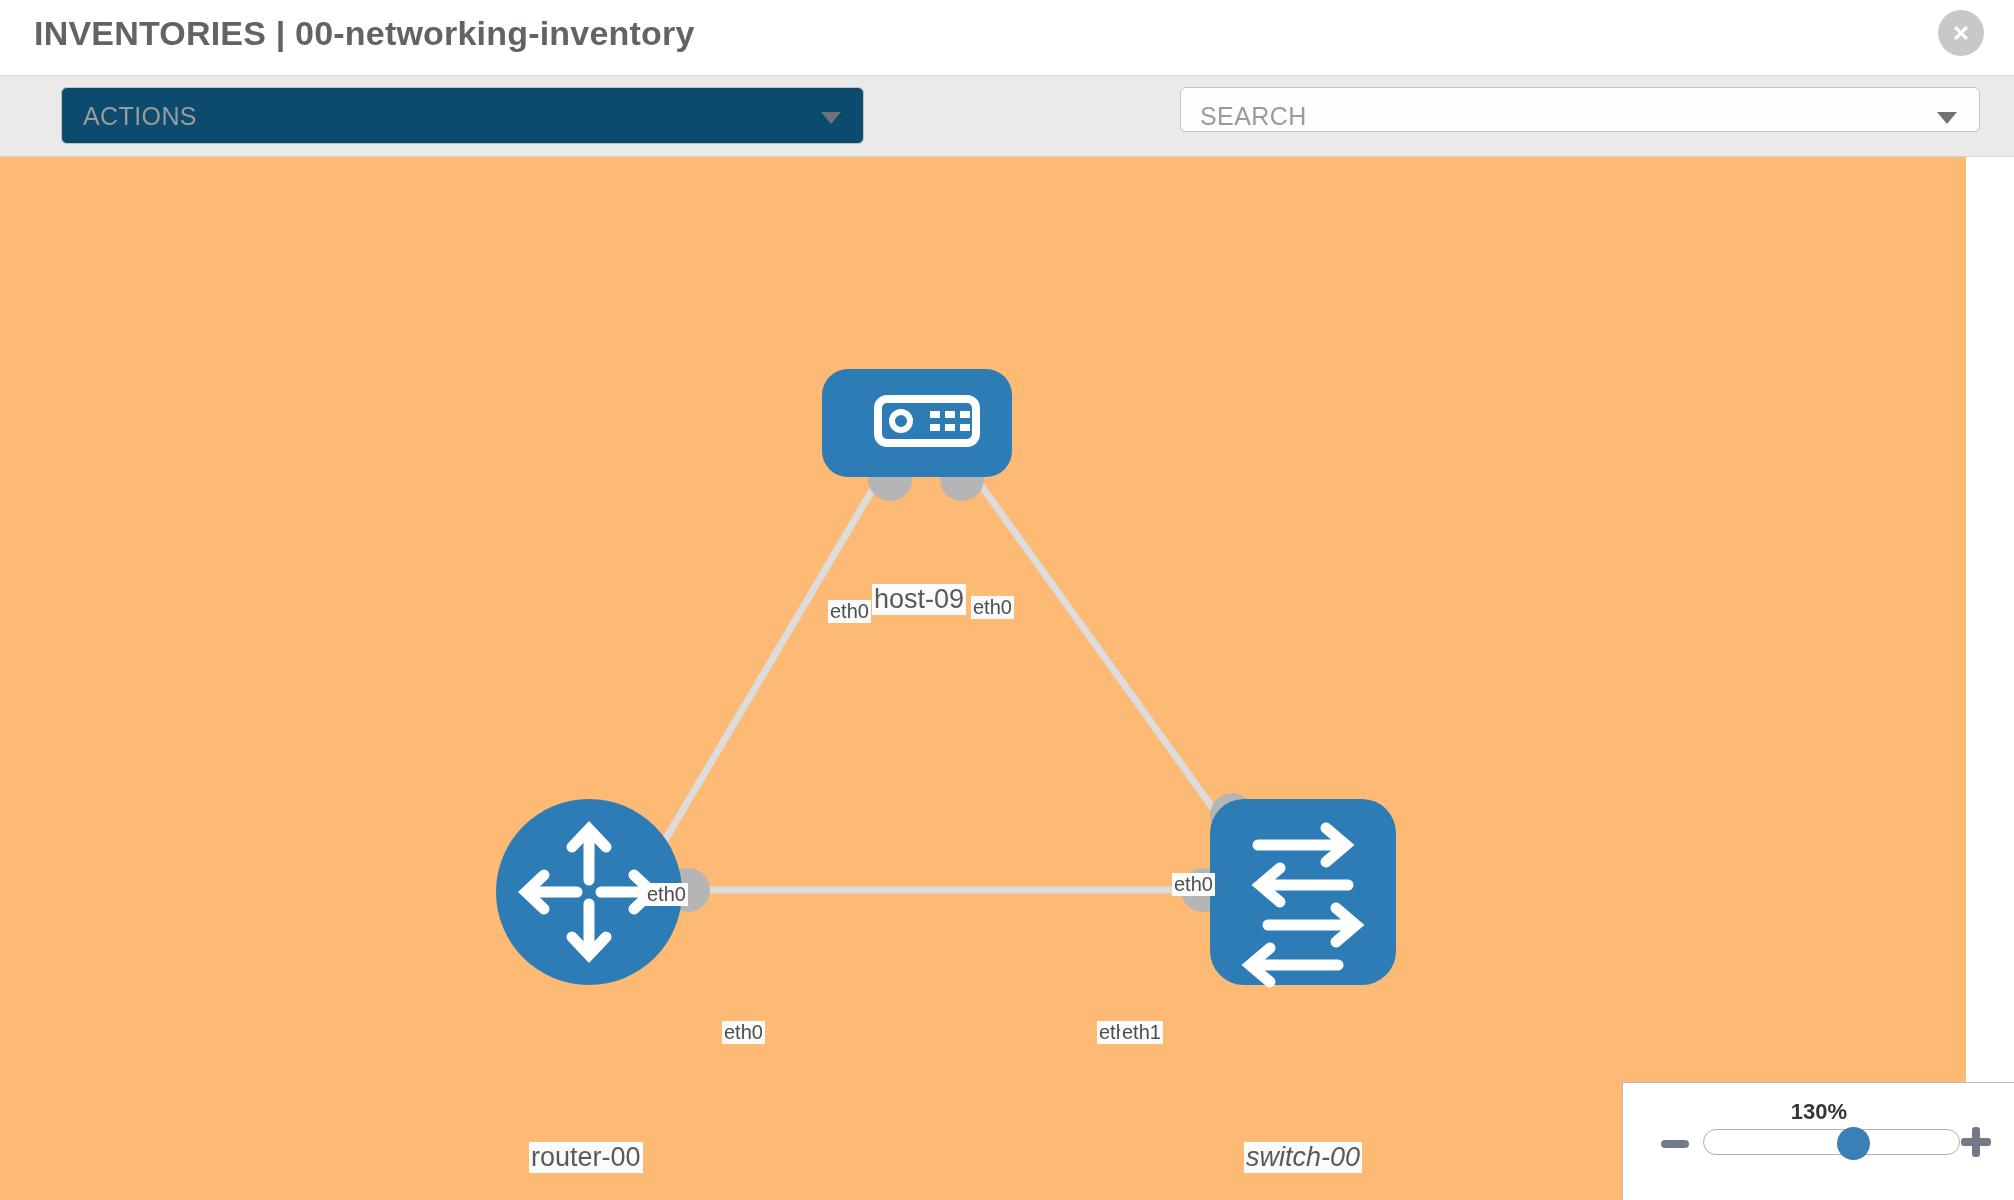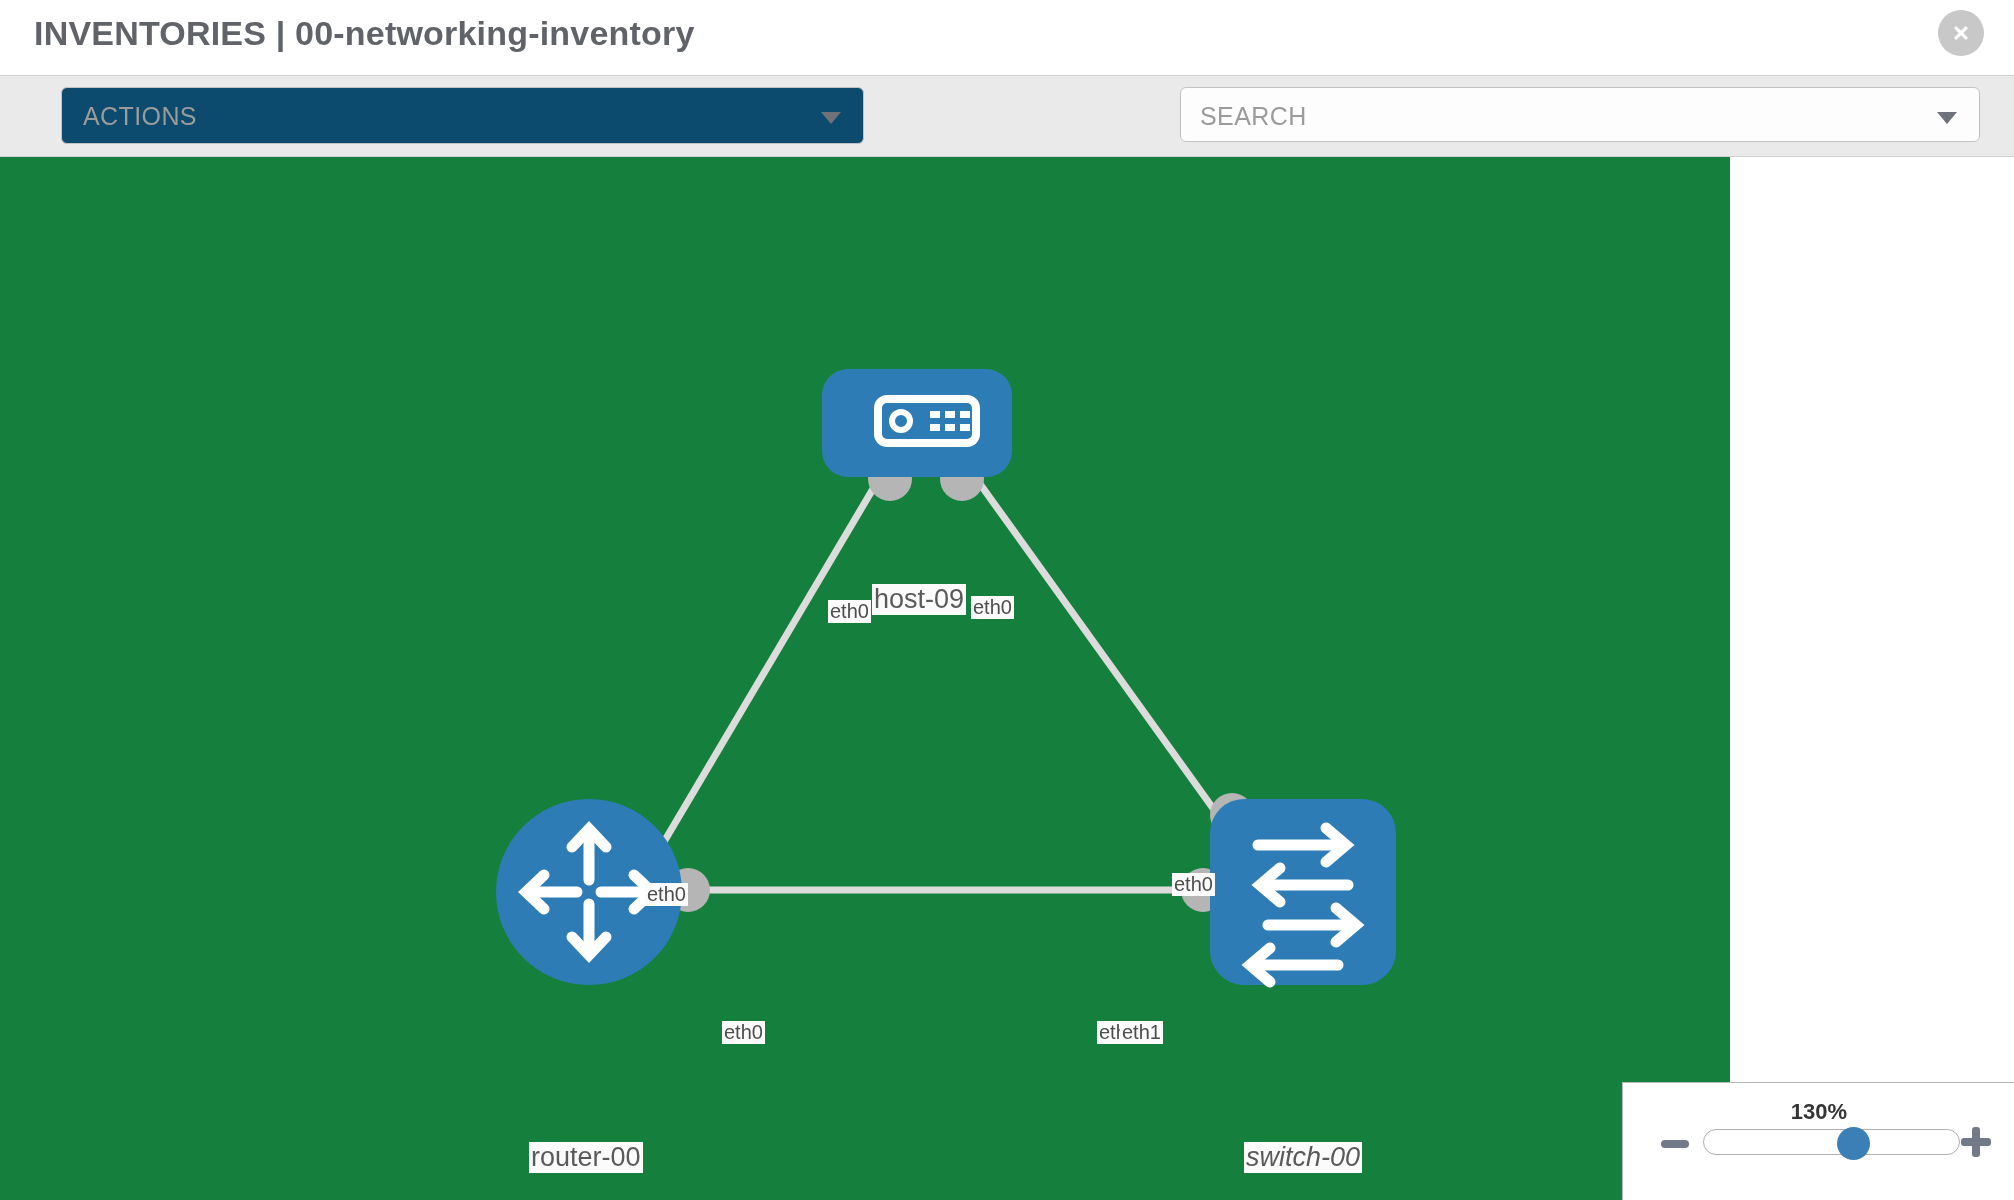--- a/index.html
+++ b/index.html
@@ -57,36 +57,36 @@
   }
   .tool-icon {
     position: absolute; top: 92px;
     width: 48px; height: 48px; cursor: pointer;
   }
   .tool-wrench { left: 1042px; }
   .tool-key    { left: 1110px; }
 
   .search-select {
     position: absolute; left: 1180px; top: 11px;
-    width: 800px; height: 55px;
+    width: 800px; height: 45px;
     background: #fdfdfd;
     border: 1px solid #c3c3c3;
     border-radius: 6px;
     cursor: pointer;
   }
   .search-label {
     position: absolute; left: 19px; top: 14px;
     font-size: 25px; color: #9b9b9b; letter-spacing: 0.4px;
   }
 
   
   .canvas {
     position: absolute; left: 0; top: 157px;
-    width: 1730px; height: 1043px;
-    background: #15803d;
+    width: 1966px; height: 1043px;
+    background: #fdba74;
     overflow: hidden;
   }
   .canvas-svg { position: absolute; left: 0; top: 0; }
 
   
   .node-label {
     position: absolute;
     font-size: 27px; color: #5a5a5a;
     background: #fbfbfb;
     white-space: nowrap;

